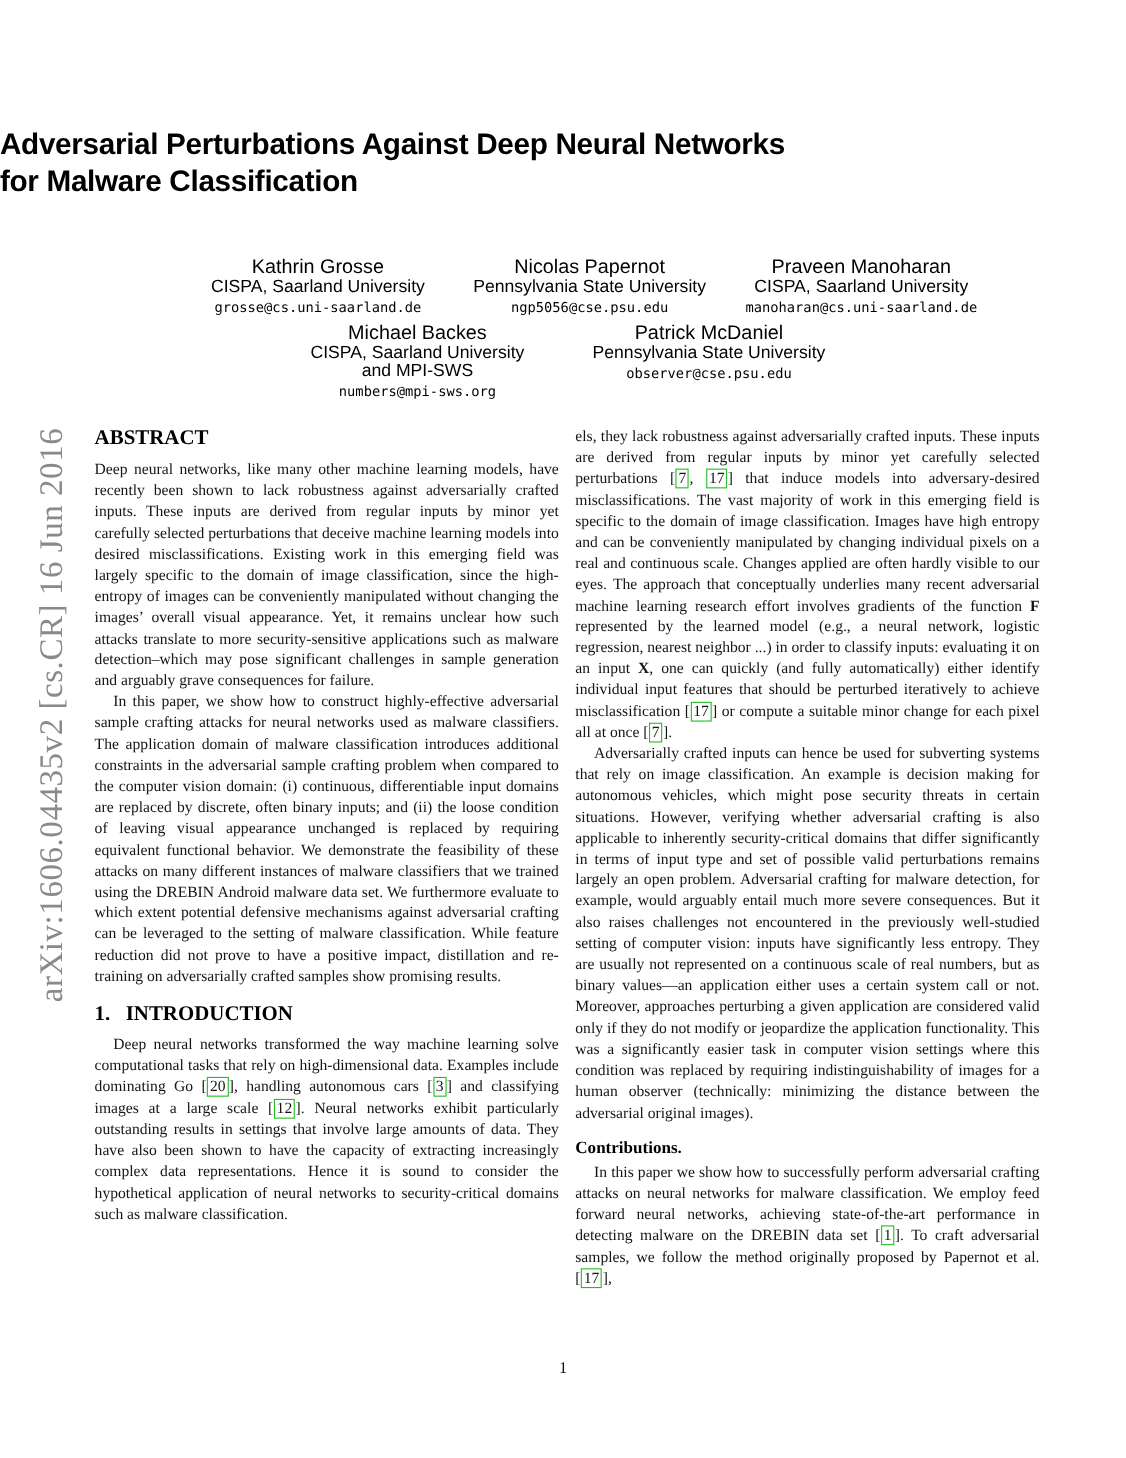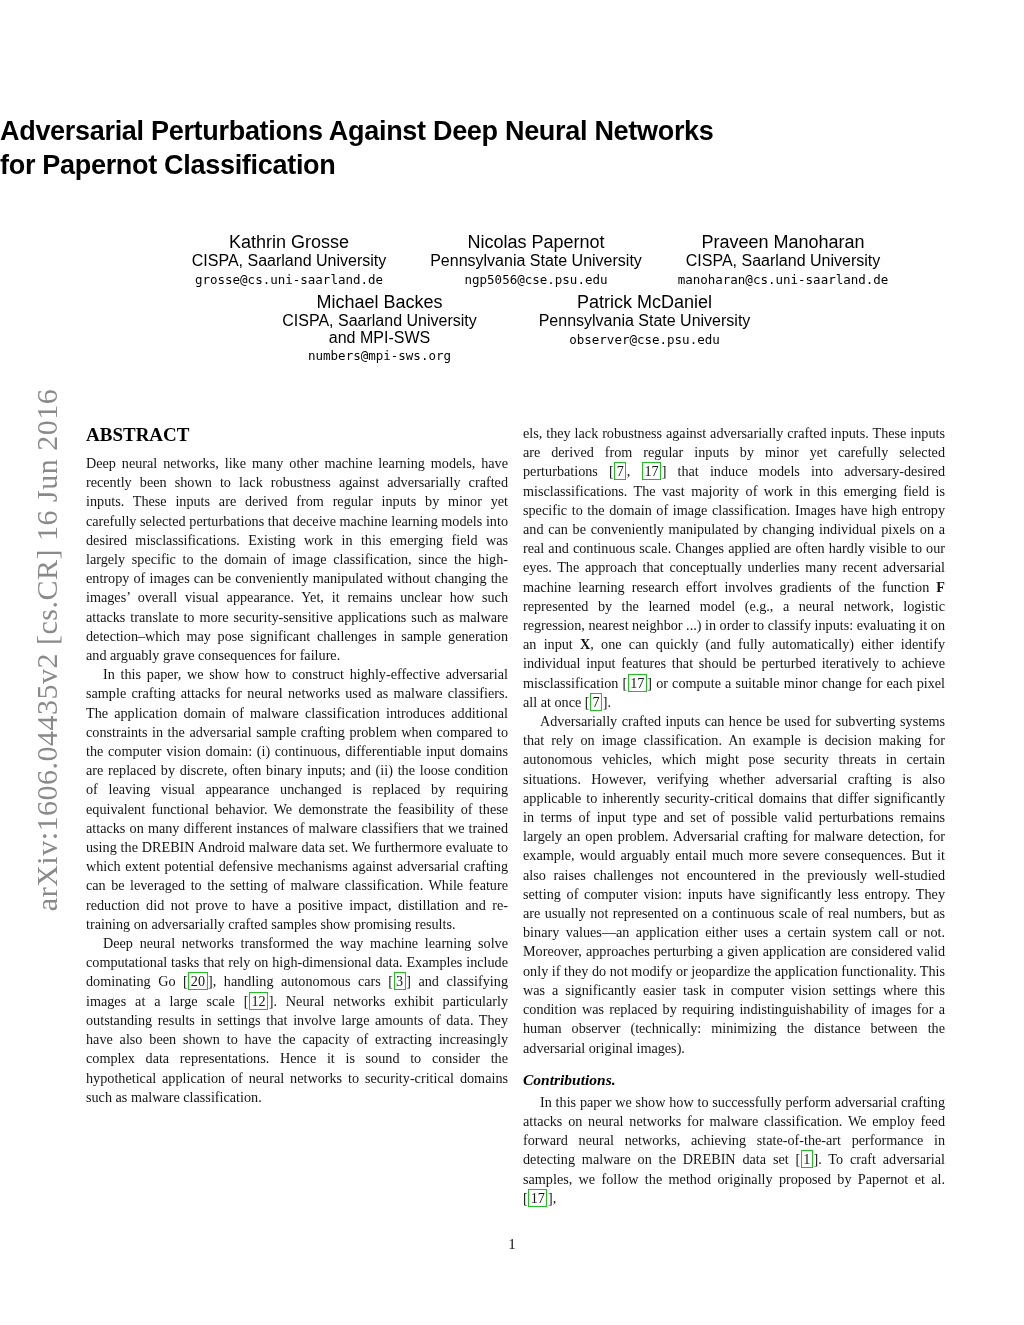--- a/index.html
+++ b/index.html
@@ -27,32 +27,32 @@
   .authors-row.row2 { top:292px;gap:18px; }
   .author-block {
     width:247px; text-align:center;
     font-family:"Liberation Sans", sans-serif; color:#000;
   }
   .author-name  { font-size:18px; line-height:21px; }
   .author-affil { font-size:16px; line-height:16.5px; }
   .author-email { font-family:"DejaVu Sans Mono", monospace; font-size:12.5px; line-height:16px; margin-top:2px; }
   .col {
     position:absolute; top:388px; width:422px;
-    font-size:14.2px; line-height:19.2px; text-align:justify;margin-top:36px;
+    font-size:14.2px; line-height:19.2px; text-align:justify;
   }
   .col-left  { left:86px; }
   .col-right { left:523px; }
   .section-heading {
     font-weight:bold; font-size:19px; line-height:22px;
     margin:13px 0 8px 0; text-align:left; color:#000;
   }
   .section-heading.first { margin-top:0; }
   .heading-number { display:inline-block; margin-right:14px; }
   .contrib-heading {
-    font-weight:bold; font-style:italic; font-size:15.5px; line-height:19px;
+    font-weight:bold; font-size:15.5px; line-height:19px;
     margin:12px 0 4px 0; text-align:left; color:#000;
   }
   .para { margin:0; }
   .para.indent { text-indent:17px; }
   .cite {
     border:1.5px solid var(--cite-color);
     padding:0 1.5px; margin:0 0.5px; line-height:14px;
   }
   .bold { font-weight:bold; }
   .page-number {
@@ -62,21 +62,21 @@
 </style>
 </head>
 <body>
 
 <div>
 
   <div class="arxiv-stamp">arXiv:1606.04435v2  [cs.CR]  16 Jun 2016</div>
 
   <div class="title-block">
     <div>Adversarial Perturbations Against Deep Neural Networks</div>
-    <div>for Papernot Classification</div>
+    <div>for Malware Classification</div>
   </div>
 
   <div class="authors-row row1">
     <div class="author-block">
       <div class="author-name">Kathrin Grosse</div>
       <div class="author-affil">CISPA, Saarland University</div>
       <div class="author-email">grosse@cs.uni-saarland.de</div>
     </div>
     <div class="author-block">
       <div class="author-name">Nicolas Papernot</div>
@@ -103,20 +103,23 @@
       <div class="author-email">observer@cse.psu.edu</div>
     </div>
   </div>
 
   <div class="col col-left">
     <div class="section-heading first">ABSTRACT</div>
     <div>
         <p class="para">Deep neural networks, like many other machine learning models, have recently been shown to lack robustness against adversarially crafted inputs. These inputs are derived from regular inputs by minor yet carefully selected perturbations that deceive machine learning models into desired misclassifications. Existing work in this emerging field was largely specific to the domain of image classification, since the high-entropy of images can be conveniently manipulated without changing the images’ overall visual appearance. Yet, it remains unclear how such attacks translate to more security-sensitive applications such as malware detection–which may pose significant challenges in sample generation and arguably grave consequences for failure.</p>
         <p class="para indent">In this paper, we show how to construct highly-effective adversarial sample crafting attacks for neural networks used as malware classifiers. The application domain of malware classification introduces additional constraints in the adversarial sample crafting problem when compared to the computer vision domain: (i) continuous, differentiable input domains are replaced by discrete, often binary inputs; and (ii) the loose condition of leaving visual appearance unchanged is replaced by requiring equivalent functional behavior. We demonstrate the feasibility of these attacks on many different instances of malware classifiers that we trained using the DREBIN Android malware data set. We furthermore evaluate to which extent potential defensive mechanisms against adversarial crafting can be leveraged to the setting of malware classification. While feature reduction did not prove to have a positive impact, distillation and re-training on adversarially crafted samples show promising results.</p>
       </div>
+    <div class="section-heading">
+      <span class="heading-number">1.</span><span>INTRODUCTION</span>
+    </div>
     <div>
         <p class="para indent">Deep neural networks transformed the way machine learning solve computational tasks that rely on high-dimensional data. Examples include dominating Go [<span class="cite">20</span>], handling autonomous cars [<span class="cite">3</span>] and classifying images at a large scale [<span class="cite">12</span>]. Neural networks exhibit particularly outstanding results in settings that involve large amounts of data. They have also been shown to have the capacity of extracting increasingly complex data representations. Hence it is sound to consider the hypothetical application of neural networks to security-critical domains such as malware classification.</p>
       </div>
   </div>
 
   <div class="col col-right">
     <div>
         <p class="para">els, they lack robustness against adversarially crafted inputs. These inputs are derived from regular inputs by minor yet carefully selected perturbations [<span class="cite">7</span>, <span class="cite">17</span>] that induce models into adversary-desired misclassifications. The vast majority of work in this emerging field is specific to the domain of image classification. Images have high entropy and can be conveniently manipulated by changing individual pixels on a real and continuous scale. Changes applied are often hardly visible to our eyes. The approach that conceptually underlies many recent adversarial machine learning research effort involves gradients of the function <span class="bold">F</span> represented by the learned model (e.g., a neural network, logistic regression, nearest neighbor ...) in order to classify inputs: evaluating it on an input <span class="bold">X</span>, one can quickly (and fully automatically) either identify individual input features that should be perturbed iteratively to achieve misclassification [<span class="cite">17</span>] or compute a suitable minor change for each pixel all at once [<span class="cite">7</span>].</p>
         <p class="para indent">Adversarially crafted inputs can hence be used for subverting systems that rely on image classification. An example is decision making for autonomous vehicles, which might pose security threats in certain situations. However, verifying whether adversarial crafting is also applicable to inherently security-critical domains that differ significantly in terms of input type and set of possible valid perturbations remains largely an open problem. Adversarial crafting for malware detection, for example, would arguably entail much more severe consequences. But it also raises challenges not encountered in the previously well-studied setting of computer vision: inputs have significantly less entropy. They are usually not represented on a continuous scale of real numbers, but as binary values—an application either uses a certain system call or not. Moreover, approaches perturbing a given application are considered valid only if they do not modify or jeopardize the application functionality. This was a significantly easier task in computer vision settings where this condition was replaced by requiring indistinguishability of images for a human observer (technically: minimizing the distance between the adversarial original images).</p>
       </div>

